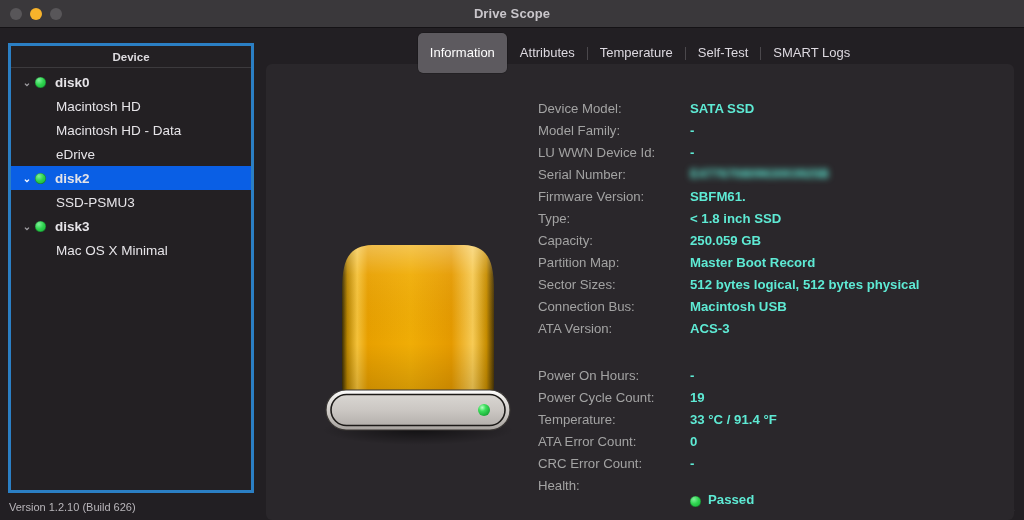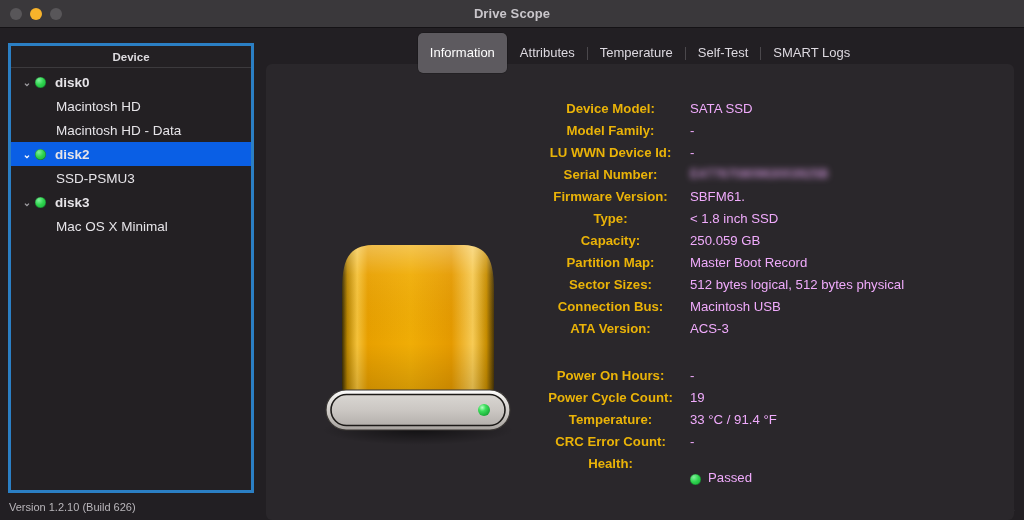--- a/index.html
+++ b/index.html
@@ -182,29 +182,30 @@
   }
   .inforow {
     display: flex;
     height: 22px;
     align-items: center;
     font-size: 13.2px;
   }
   .inforow .lab {
     width: 152px;
     flex: 0 0 152px;
-    text-align: center;
-    font-weight: bold;
-    color: #eab308;
+    text-align: left;
+    font-weight: normal;
+    color: #a3a3a3;
     padding-right: 7px;
     white-space: nowrap;
   }
   .inforow .val {
-    color: #f0abfc;
+    color: #5eead4;
     white-space: nowrap;
+    font-weight: bold;
   }
   .gap { height: 25px; }
   .redacted {
     filter: blur(3.2px);
     color: #cfccd2;
     letter-spacing: .2px;
     font-size: 12.5px;
     user-select: none;
   }
   .healthval { display: flex; align-items: flex-end; margin-top: 28px; }
@@ -245,20 +246,23 @@
           <div class="row parent">
             <span class="disclosure">⌄</span>
             <span class="dot"></span>
             <span>disk0</span>
           </div>
           <div class="row child">
             <span>Macintosh HD</span>
           </div>
           <div class="row child">
             <span>Macintosh HD - Data</span>
+          </div>
+          <div class="row child">
+            <span>eDrive</span>
           </div>
           <div class="row parent selected">
             <span class="disclosure">⌄</span>
             <span class="dot"></span>
             <span>disk2</span>
           </div>
           <div class="row child">
             <span>SSD-PSMU3</span>
           </div>
           <div class="row parent">
@@ -396,20 +400,24 @@
           </div>
           <div class="inforow">
             <div class="lab">Power Cycle Count:</div>
             <div class="val">19</div>
           </div>
           <div class="inforow">
             <div class="lab">Temperature:</div>
             <div class="val">33 °C / 91.4 °F</div>
           </div>
           <div class="inforow">
+            <div class="lab">ATA Error Count:</div>
+            <div class="val">0</div>
+          </div>
+          <div class="inforow">
             <div class="lab">CRC Error Count:</div>
             <div class="val">-</div>
           </div>
           <div class="inforow">
             <div class="lab">Health:</div>
             <div class="val healthval">
               <span class="dot"></span>
               <span>Passed</span>
             </div>
           </div>

